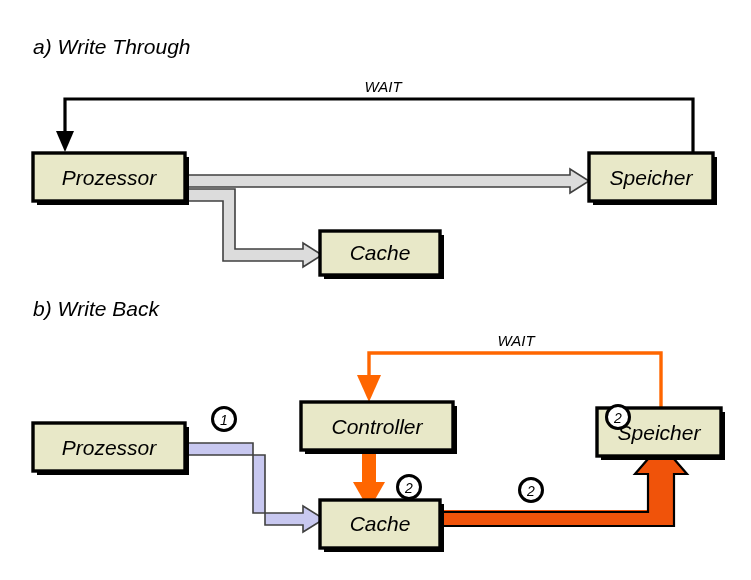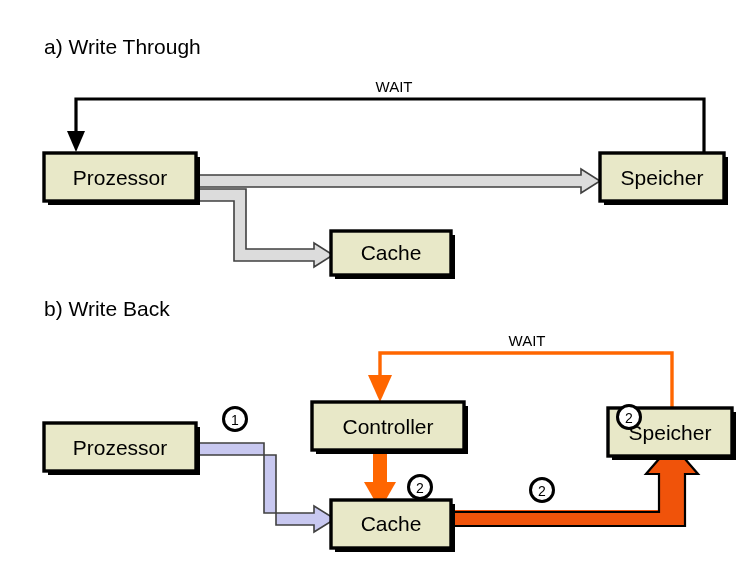--- a/index.html
+++ b/index.html
@@ -9,24 +9,25 @@
   }
   body {
     width: 751px;
     height: 580px;
     font-family: "Liberation Sans", sans-serif;
     position: relative;
     overflow: hidden;
   }
   #diagram-root {
     position: absolute;
-    left: 11px;
+    left: 0;
     top: 0;
     width: 692px;
     height: 580px;
+    font-style: italic;
   }
   .section-title {
     font-family: "Liberation Sans", sans-serif;
     font-size: 21px;
     fill: #000000;
   }
   .box-label {
     font-family: "Liberation Sans", sans-serif;
     font-size: 21px;
     fill: #000000;

